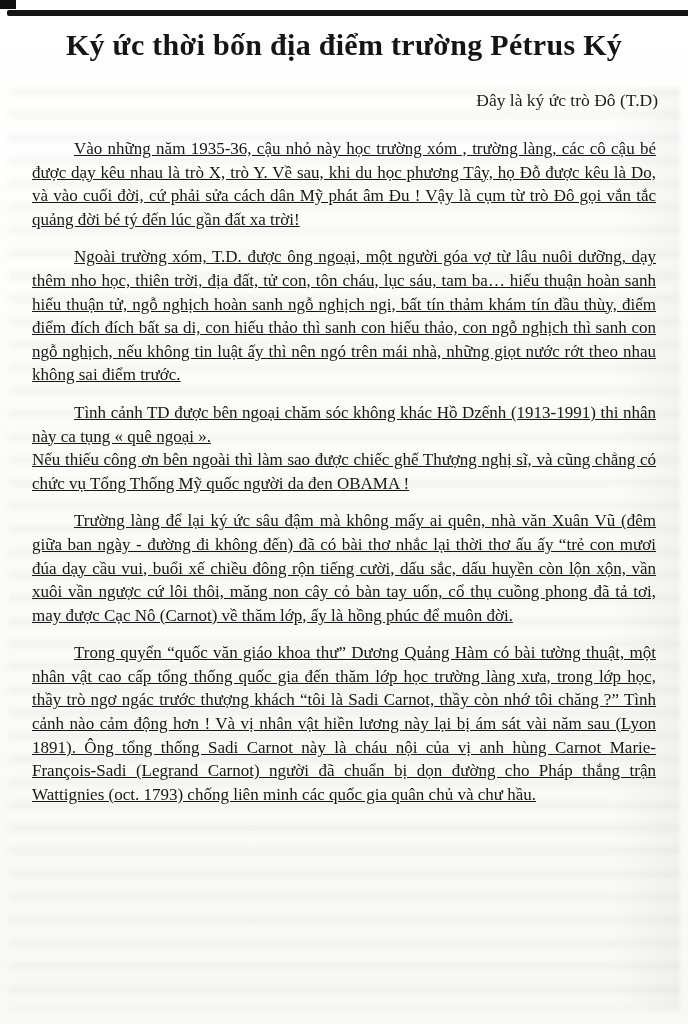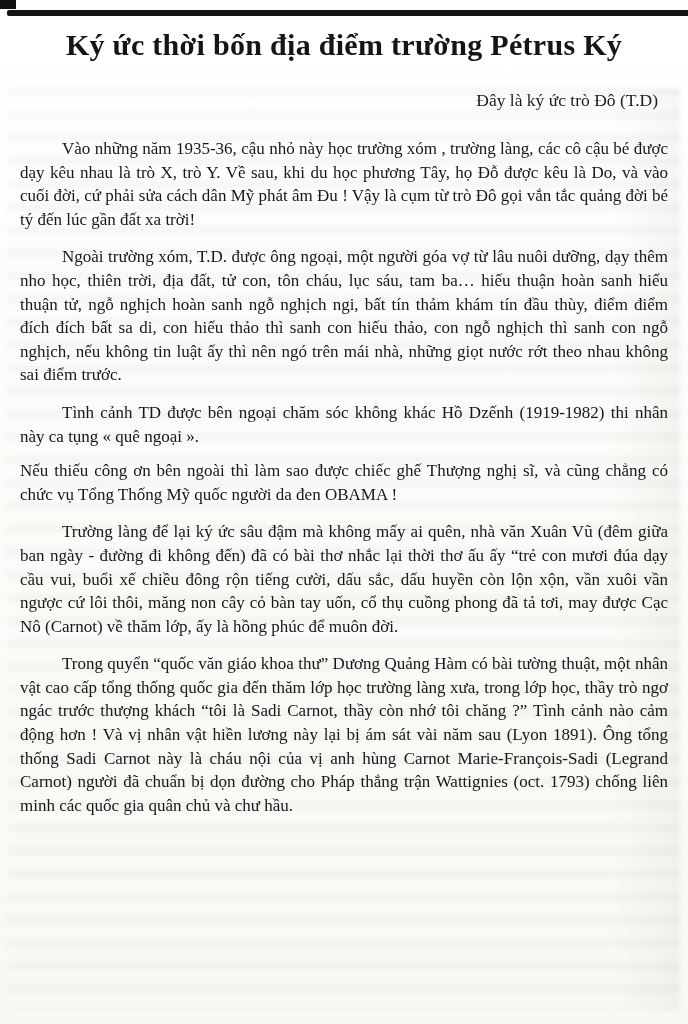--- a/index.html
+++ b/index.html
@@ -50,46 +50,47 @@
   }
   .byline {
     position: relative;
     margin: 27px 30px 0 0;
     text-align: right;
     font-size: 17.5px;
     color: #1c1c1c;
   }
   .content {
     position: relative;
-    padding: 0 20px;
+    padding: 0 32px;
     font-size: 17px;
     line-height: 23.6px;
     text-align: justify;
     color: #171717;
+    text-decoration: underline;
   }
   .para {
     margin: 14px 0 0 0;
     text-indent: 42px;
   }
   .para.first { margin-top: 26px; }
-  .para.joined { margin-top: 11px; text-indent: 0; }
+  .para.joined { margin-top: 0; text-indent: 0; }
 </style>
 </head>
 <body>
 
 <div class="page">
   <div class="corner-mark"></div>
   <div class="top-bar"></div>
   <div class="bleed"></div>
 
   <h1 class="title">Ký ức thời bốn địa điểm trường Pétrus Ký</h1>
 
   <div class="byline">Đây là ký ức trò Đô (T.D)</div>
 
   <div class="content">
     <p class="para first">Vào những năm 1935-36, cậu nhỏ này học trường xóm , trường làng, các cô cậu bé được dạy kêu nhau là trò X, trò Y. Về sau, khi du học phương Tây, họ Đỗ được kêu là Do, và vào cuối đời, cứ phải sửa cách dân Mỹ phát âm Đu ! Vậy là cụm từ trò Đô gọi vắn tắc quảng đời bé tý đến lúc gần đất xa trời!</p>
     <p class="para">Ngoài trường xóm, T.D. được ông ngoại, một người góa vợ từ lâu nuôi dưỡng, dạy thêm nho học, thiên trời, địa đất, tử con, tôn cháu, lục sáu, tam ba… hiếu thuận hoàn sanh hiếu thuận tử, ngỗ nghịch hoàn sanh ngỗ nghịch ngi, bất tín thảm khám tín đầu thùy, điểm điểm đích đích bất sa di, con hiếu thảo thì sanh con hiếu thảo, con ngỗ nghịch thì sanh con ngỗ nghịch, nếu không tin luật ấy thì nên ngó trên mái nhà, những giọt nước rớt theo nhau không sai điểm trước.</p>
-    <p class="para">Tình cảnh TD được bên ngoại chăm sóc không khác Hồ Dzếnh (1919-1982) thi nhân này ca tụng « quê ngoại ».</p>
+    <p class="para">Tình cảnh TD được bên ngoại chăm sóc không khác Hồ Dzếnh (1913-1991) thi nhân này ca tụng « quê ngoại ».</p>
     <p class="para joined">Nếu thiếu công ơn bên ngoài thì làm sao được chiếc ghế Thượng nghị sĩ, và cũng chẳng có chức vụ Tổng Thống Mỹ quốc người da đen OBAMA !</p>
     <p class="para">Trường làng để lại ký ức sâu đậm mà không mấy ai quên, nhà văn Xuân Vũ (đêm giữa ban ngày - đường đi không đến) đã có bài thơ nhắc lại thời thơ ấu ấy “trẻ con mươi đúa dạy cầu vui, buổi xế chiều đông rộn tiếng cười, dấu sắc, dấu huyền còn lộn xộn, vần xuôi vần ngược cứ lôi thôi, măng non cây cỏ bàn tay uốn, cổ thụ cuồng phong đã tả tơi, may được Cạc Nô (Carnot) về thăm lớp, ấy là hồng phúc để muôn đời.</p>
     <p class="para">Trong quyển “quốc văn giáo khoa thư” Dương Quảng Hàm có bài tường thuật, một nhân vật cao cấp tổng thống quốc gia đến thăm lớp học trường làng xưa, trong lớp học, thầy trò ngơ ngác trước thượng khách “tôi là Sadi Carnot, thầy còn nhớ tôi chăng ?” Tình cảnh nào cảm động hơn ! Và vị nhân vật hiền lương này lại bị ám sát vài năm sau (Lyon 1891). Ông tổng thống Sadi Carnot này là cháu nội của vị anh hùng Carnot Marie-François-Sadi (Legrand Carnot) người đã chuẩn bị dọn đường cho Pháp thắng trận Wattignies (oct. 1793) chống liên minh các quốc gia quân chủ và chư hầu.</p>
   </div>
 </div>
 
 </body></html>

